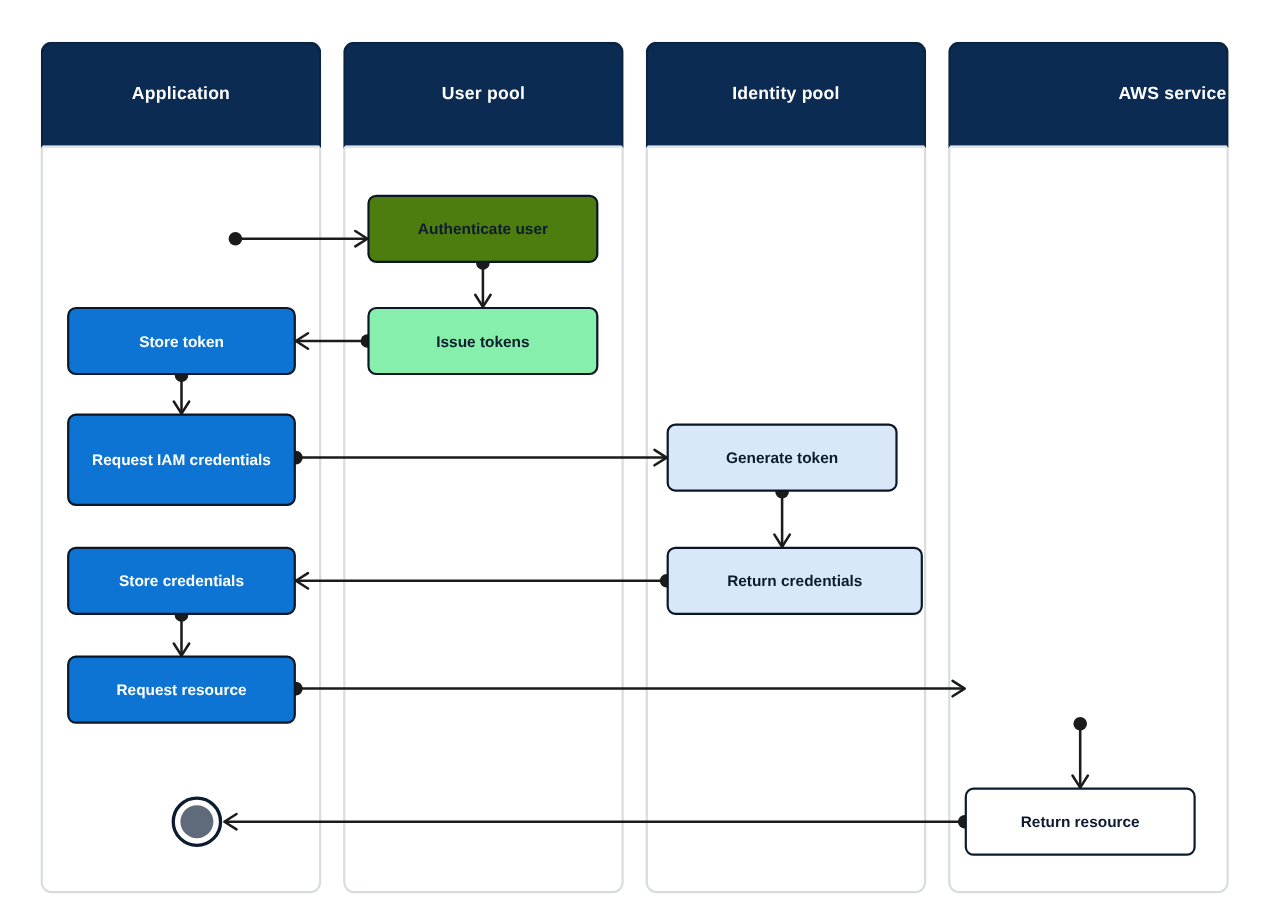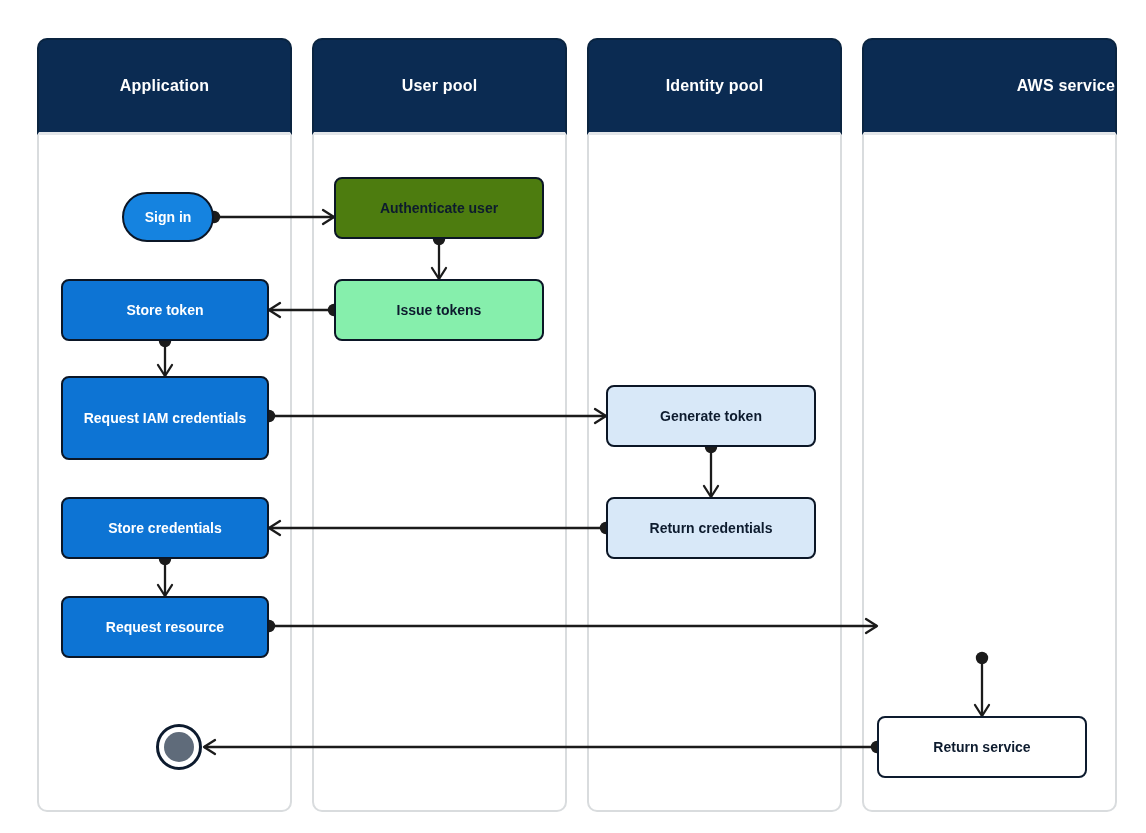--- a/index.html
+++ b/index.html
@@ -129,46 +129,43 @@
         <line x1="982" y1="658" x2="982" y2="716" stroke="#1b1b1b" stroke-width="2.3"></line>
         <circle cx="982" cy="658" r="6.2" fill="#1b1b1b"></circle>
         <polyline points="975,705 982,716 989,705" fill="none" stroke="#1b1b1b" stroke-width="2.3" stroke-linecap="round" stroke-linejoin="round"></polyline>
       </g>
       <g>
         <line x1="877" y1="747" x2="204" y2="747" stroke="#1b1b1b" stroke-width="2.3"></line>
         <circle cx="877" cy="747" r="6.2" fill="#1b1b1b"></circle>
         <polyline points="215,740 204,747 215,754" fill="none" stroke="#1b1b1b" stroke-width="2.3" stroke-linecap="round" stroke-linejoin="round"></polyline>
       </g>
     </svg>
-    <div class="node pill" style="left: 122px; top: 192px; width: 92px; height: 50px; background: rgb(21, 131, 224); color: rgb(255, 255, 255); border-color: rgb(11, 22, 38);">
-      <span>Sign in</span>
-    </div>
     <div class="node" style="left: 334px; top: 177px; width: 210px; height: 62px; background: #4d7c0f; color: rgb(13, 27, 46); border-color: rgb(11, 22, 38);">
       <span>Authenticate user</span>
     </div>
     <div class="node" style="left: 334px; top: 279px; width: 210px; height: 62px; background: #86efac; color: rgb(13, 27, 46); border-color: rgb(11, 22, 38);">
       <span>Issue tokens</span>
     </div>
     <div class="node" style="left: 61px; top: 279px; width: 208px; height: 62px; background: rgb(13, 116, 212); color: rgb(255, 255, 255); border-color: rgb(11, 22, 38);">
       <span>Store token</span>
     </div>
     <div class="node" style="left: 61px; top: 376px; width: 208px; height: 84px; background: rgb(13, 116, 212); color: rgb(255, 255, 255); border-color: rgb(11, 22, 38);">
       <span>Request IAM credentials</span>
     </div>
     <div class="node" style="left: 606px; top: 385px; width: 210px; height: 62px; background: rgb(216, 232, 248); color: rgb(13, 27, 46); border-color: rgb(11, 22, 38);">
       <span>Generate token</span>
     </div>
     <div class="node" style="left: 61px; top: 497px; width: 208px; height: 62px; background: rgb(13, 116, 212); color: rgb(255, 255, 255); border-color: rgb(11, 22, 38);">
       <span>Store credentials</span>
     </div>
-    <div class="node" style="left: 606px; top: 497px; width: 210px; height: 62px; background: rgb(216, 232, 248); color: rgb(13, 27, 46); border-color: rgb(11, 22, 38); justify-content: center;">
+    <div class="node" style="left: 606px; top: 497px; width: 233px; height: 62px; background: rgb(216, 232, 248); color: rgb(13, 27, 46); border-color: rgb(11, 22, 38); justify-content: center;">
       <span>Return credentials</span>
     </div>
     <div class="node" style="left: 61px; top: 596px; width: 208px; height: 62px; background: rgb(13, 116, 212); color: rgb(255, 255, 255); border-color: rgb(11, 22, 38);">
       <span>Request resource</span>
     </div>
     <div class="node" style="left: 877px; top: 716px; width: 210px; height: 62px; background: rgb(255, 255, 255); color: rgb(13, 27, 46); border-color: rgb(13, 27, 46);">
-      <span>Return service</span>
+      <span>Return resource</span>
     </div>
     <div class="terminal-outer" style="left: 156px; top: 724px; width: 46px; height: 46px;">
       <div class="terminal-inner" style="width: 30px; height: 30px; background: rgb(95, 107, 122);"></div>
     </div>
   </div>
 
 </body></html>

